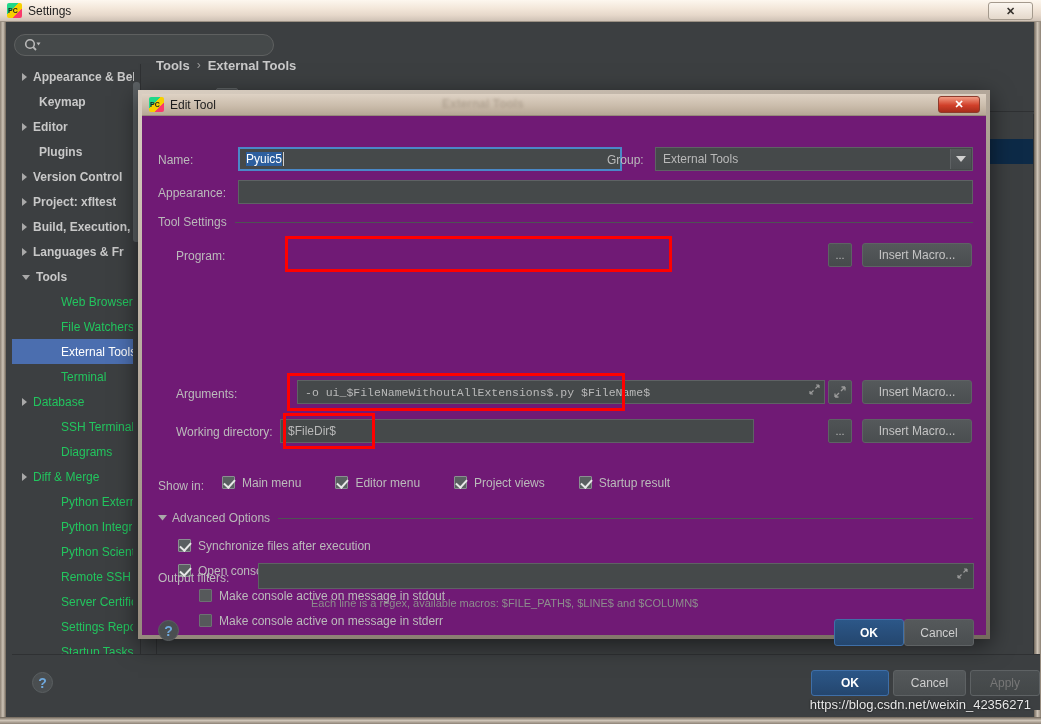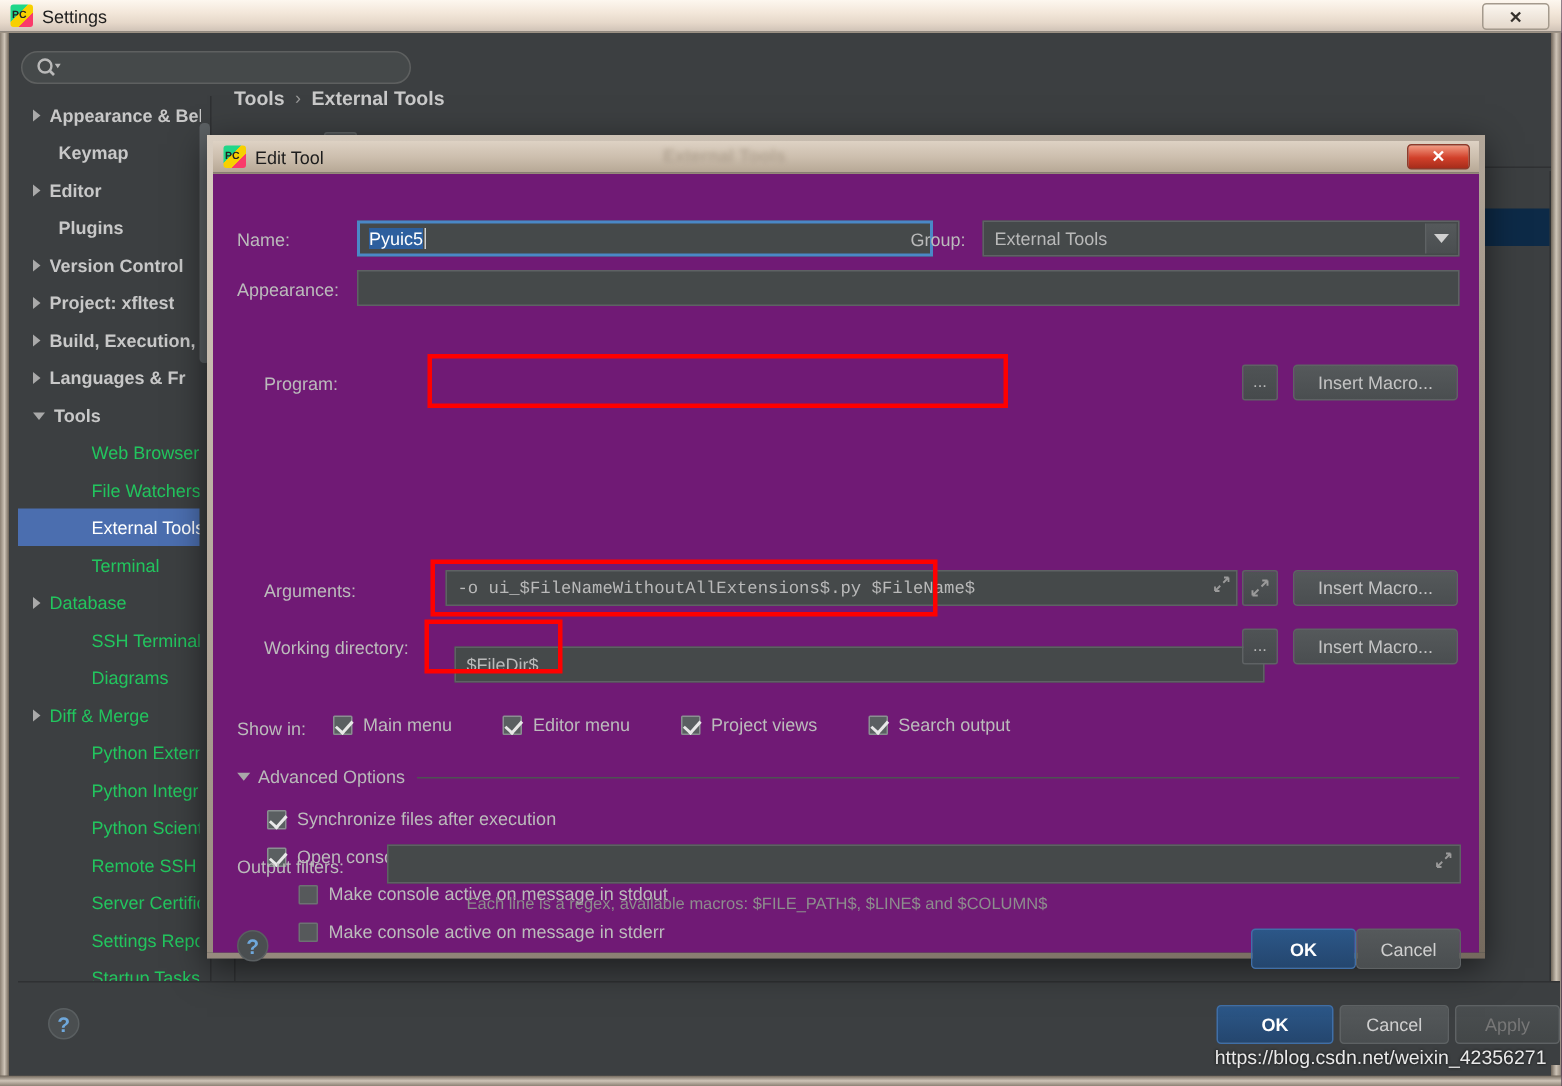--- a/index.html
+++ b/index.html
@@ -231,21 +231,21 @@
   .cb {
     width:13px; height:13px; border:1px solid #8a8f91; background:#5a5f61;
     border-radius:1px; position:relative; flex:0 0 auto;
   }
   .cb.checked::after {
     content:""; position:absolute; left:3px; top:0px;
     width:5px; height:9px; border:solid #e8e8e8; border-width:0 2px 2px 0;
     transform: rotate(42deg);
   }
   .cb.empty { background:#56595b; border:1px solid #6d7173; }
-  .cbrow { display:flex; align-items:flex-end; gap:7px; color:#bbbbbb; font-size:12px; }
+  .cbrow { display:flex; align-items:flex-start; gap:7px; color:#bbbbbb; font-size:12px; }
 
   .hint { color:#8d8d8d; font-size:11px; }
   .expand-ico { color:#9a9a9a; font-size:11px; }
 </style>
 </head>
 <body>
 
 <div id="desktop">
   <div id="blurred-titlebar">
     <div class="smear" style="left:30px; width:40px; background:#e0705c;"></div>
@@ -472,20 +472,24 @@
             <polygon points="0,0 10,0 5,6" fill="#d0d0d0"></polygon>
           </svg>
       </span>
     </div>
 
     <div class="lbl" style="position:absolute; left:16px; top:70px;">Appearance:</div>
     <div class="field" style="position:absolute; left:96px; top:64px; width:735px;">
       <span></span>
     </div>
 
+    <div style="position:absolute; left:16px; top:99px; width:815px; display:flex; align-items:center;">
+      <span class="group-title">Tool Settings</span>
+      <span class="group-line"></span>
+    </div>
 
     <div class="lbl" style="position:absolute; left:34px; top:133px;">Program:</div>
     <div class="small-btn" style="position:absolute; left:686px; top:127px;">...</div>
     <div class="macro-btn" style="position:absolute; left:720px; top:127px;">Insert Macro...</div>
     <div class="redbox" style="left:143px; top:120px; width:387px; height:36px;"></div>
 
     <div class="lbl" style="position:absolute; left:34px; top:271px;">Arguments:</div>
     <div class="field mono" style="position:absolute; left:155px; top:264px; width:528px; padding-right:22px;">
       <span>-o ui_$FileNameWithoutAllExtensions$.py $FileName$</span>
       <span class="expand-ico" style="position:absolute; right:4px; top:3px;">
@@ -498,21 +502,21 @@
     <div class="small-btn" style="position:absolute; left:686px; top:264px;">
       <svg width="12" height="12" viewBox="0 0 12 12">
         <path d="M11,1 L11,4.5 M11,1 L7.5,1 M11,1 L7,5" stroke="#9a9a9a" stroke-width="1.3" fill="none"></path>
         <path d="M1,11 L1,7.5 M1,11 L4.5,11 M1,11 L5,7" stroke="#9a9a9a" stroke-width="1.3" fill="none"></path>
       </svg>
     </div>
     <div class="macro-btn" style="position:absolute; left:720px; top:264px;">Insert Macro...</div>
     <div class="redbox" style="left:145px; top:257px; width:338px; height:38px;"></div>
 
     <div class="lbl" style="position:absolute; left:34px; top:309px;">Working directory:</div>
-    <div class="field" style="position:absolute; left:161px; top:303px; width:540px;margin-top:12px;">
+    <div class="field" style="position:absolute; left:138px; top:303px; width:474px;">
       <span>$FileDir$</span>
     </div>
     <div class="small-btn" style="position:absolute; left:686px; top:303px;">...</div>
     <div class="macro-btn" style="position:absolute; left:720px; top:303px;">Insert Macro...</div>
     <div class="redbox" style="left:141px; top:297px; width:92px; height:36px;"></div>
 
     <div class="lbl" style="position:absolute; left:16px; top:363px;">Show in:</div>
     <div id="show-in-options" style="position:absolute; left:80px; top:360px; display:flex; gap:34px;">
         <div class="cbrow">
           <span class="cb checked"></span>
@@ -521,21 +525,21 @@
         <div class="cbrow">
           <span class="cb checked"></span>
           <span>Editor menu</span>
         </div>
         <div class="cbrow">
           <span class="cb checked"></span>
           <span>Project views</span>
         </div>
         <div class="cbrow">
           <span class="cb checked"></span>
-          <span>Search output</span>
+          <span>Startup result</span>
         </div>
       </div>
 
     <div style="position:absolute; left:16px; top:395px; width:815px; display:flex; align-items:center;">
       <span style="margin-right:5px; display:flex;">
         <svg width="9" height="6" viewBox="0 0 9 6">
             <polygon points="0,0 9,0 4.5,5.5" fill="#a9a9a9"></polygon>
           </svg>
       </span>
       <span class="group-title">Advanced Options</span>

